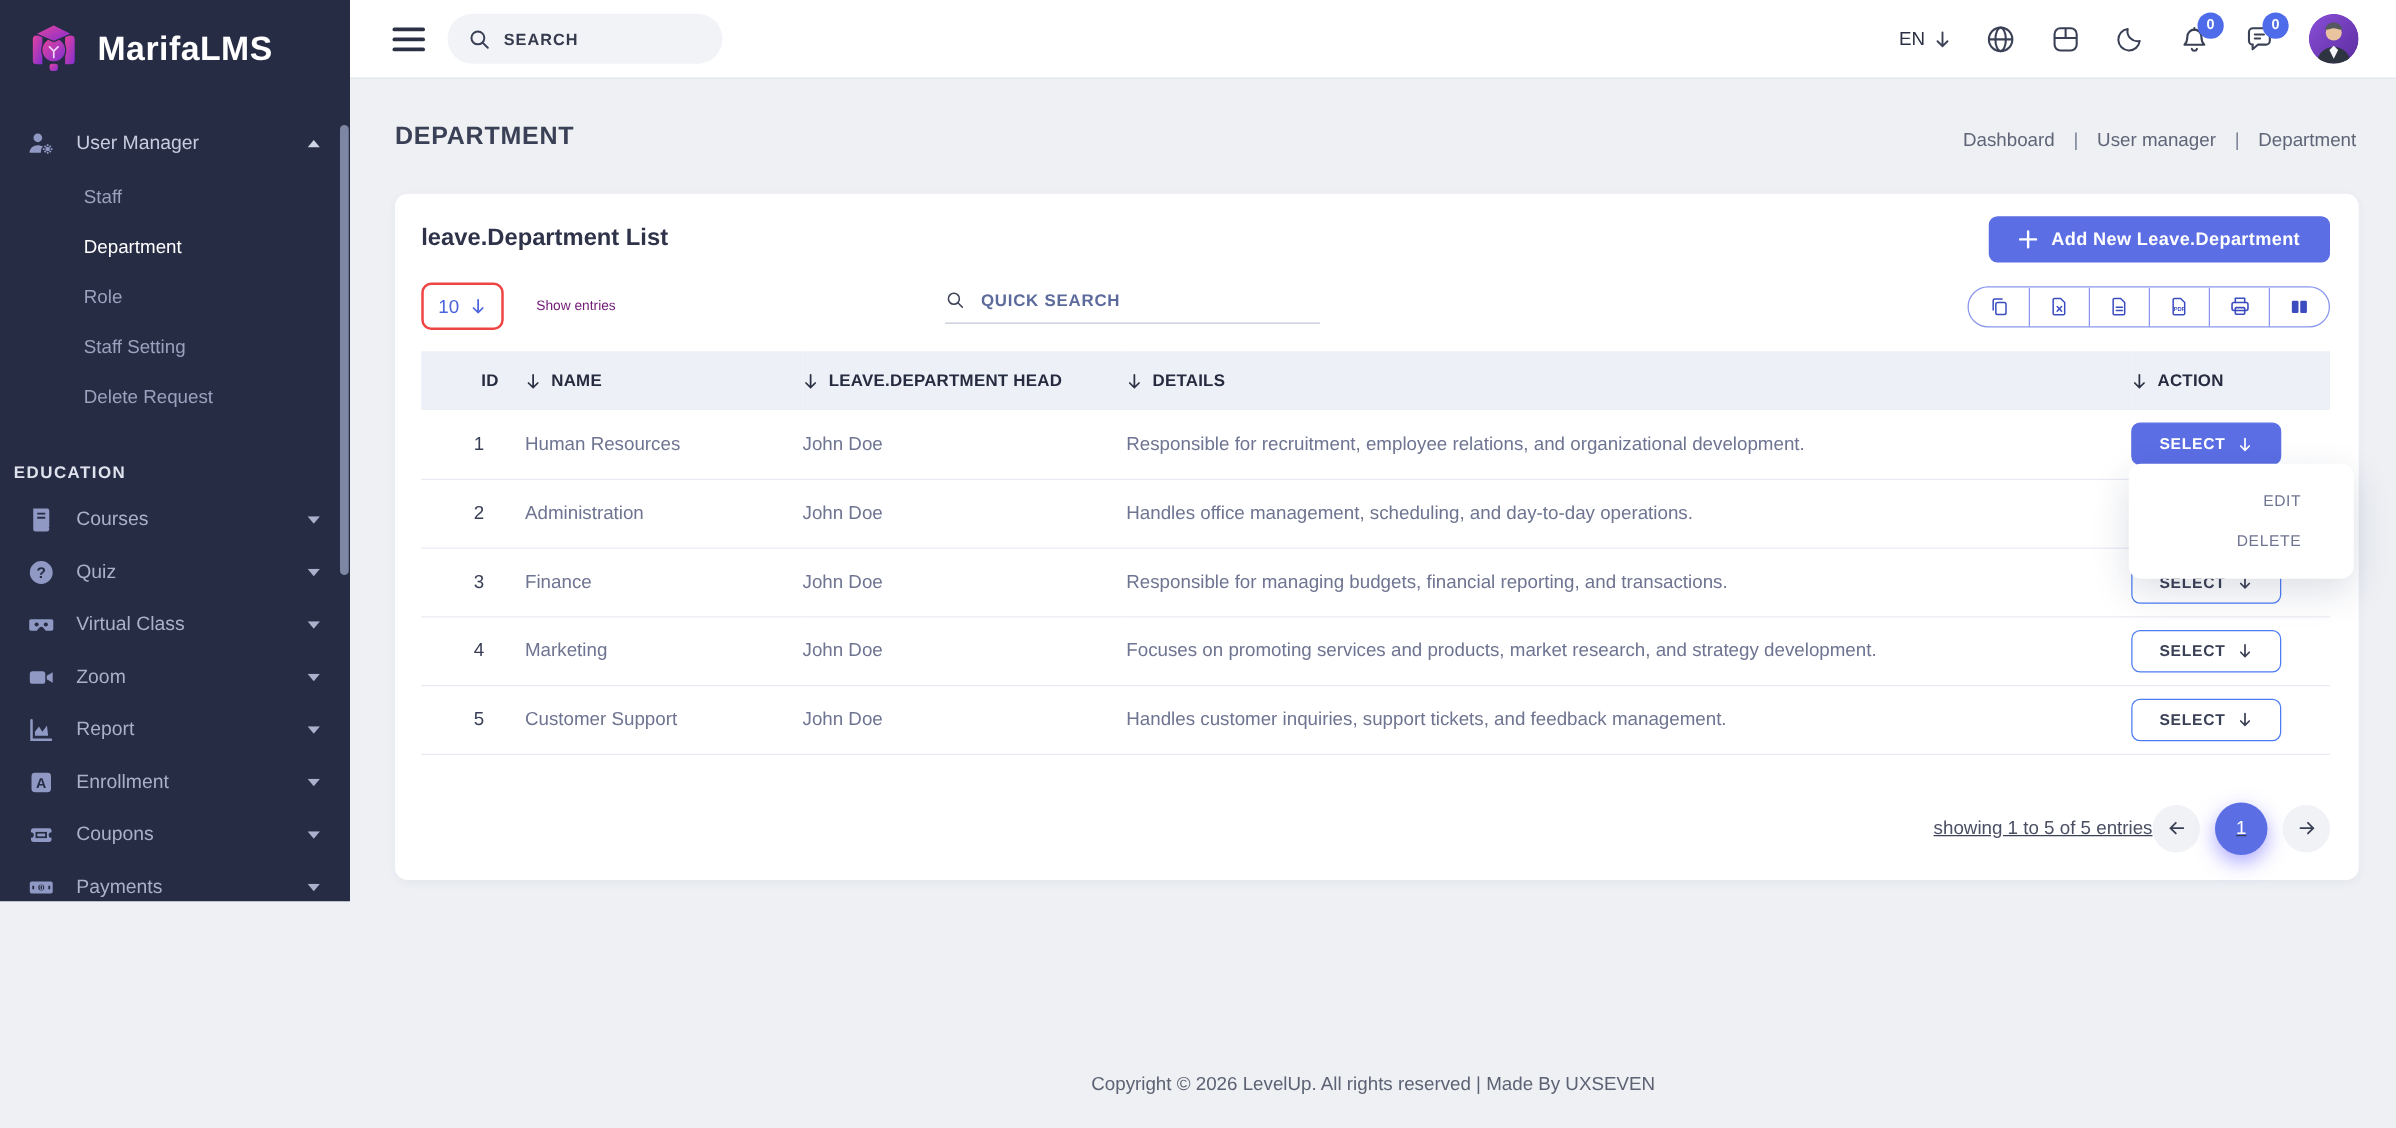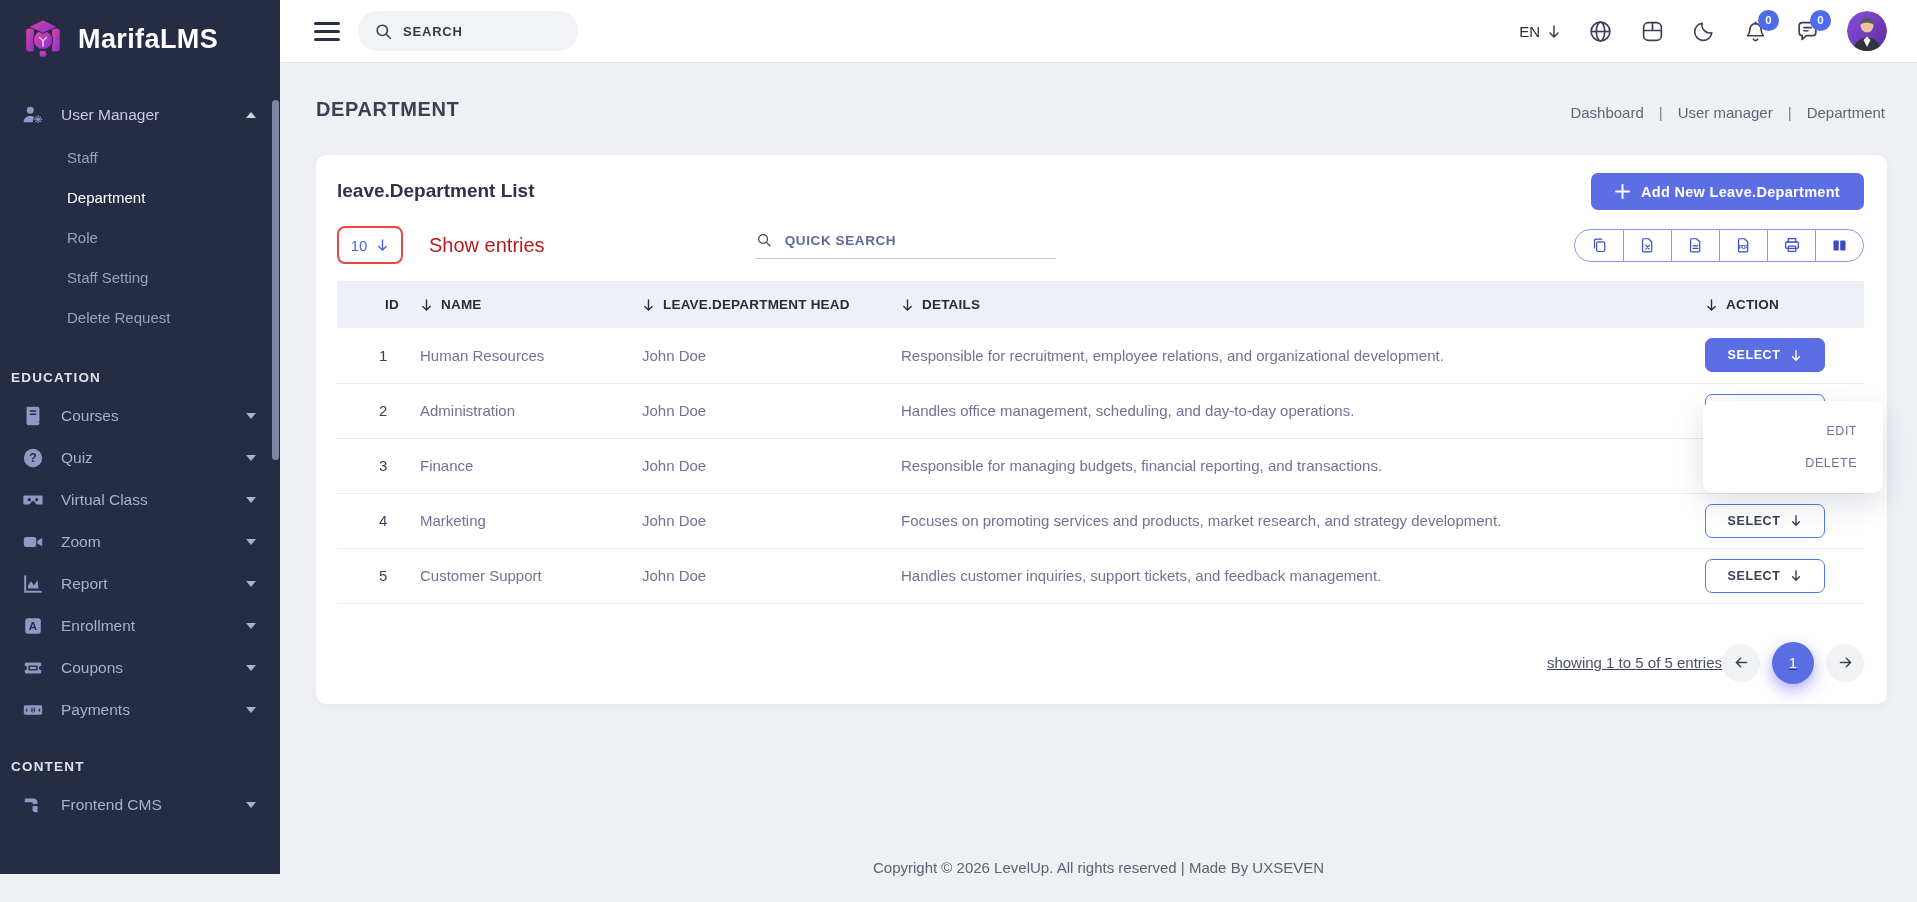--- a/index.html
+++ b/index.html
@@ -5,21 +5,21 @@
   * { box-sizing: border-box; margin: 0; padding: 0; }
   html,body { width:1917px; height:902px; overflow:hidden; }
   body {
     font-family: "Liberation Sans", sans-serif;
     background:#eef0f4;
     display:flex;
     color:#3a4055;
   }
   
   .sidebar {
-    width:280px; min-width:280px; height:874px;
+    width:280px; min-width:280px; height:721px;
     background:#262c44; position:relative; overflow:hidden;
     color:#9aa1bd;
   }
   .logo-row { display:flex; align-items:center; gap:12px; padding:16px 18px 10px 20px; }
   .logo-text { color:#ffffff; font-size:27px; font-weight:700; letter-spacing:.4px; }
   .nav { padding-top:22px; }
   .nav-item { display:flex; align-items:center; height:42px; padding:0 24px 0 22px; gap:17px; font-size:15.5px; cursor:pointer; color:#aab0c9; }
   .nav-item .nav-icon { width:22px; height:22px; color:#8f99c4; flex:none; }
   .caret { margin-left:auto; color:#aab1cc; flex:none; }
   .subnav { padding:2px 0 4px; }
@@ -52,39 +52,39 @@
 
   
   .card { background:#fff; border-radius:10px; margin:34px 30px 0 36px; padding:18px 23px 20px 21px; position:relative; box-shadow:0 2px 8px rgba(40,50,90,.05); }
   .card-head { display:flex; justify-content:space-between; align-items:flex-start; height:40px; }
   .card-title { font-size:19px; font-weight:700; color:#2f3349; padding-top:7px; }
   .add-btn { background:#5b6ee4; color:#fff; border:none; border-radius:7px; height:37px; padding:0 24px; font-family:inherit; font-size:14.5px; font-weight:700; letter-spacing:.3px; display:flex; align-items:center; gap:11px; cursor:pointer; }
 
   .controls { display:flex; align-items:center; justify-content:space-between; margin-top:12px; height:40px; }
   .left-controls { display:flex; align-items:center; gap:26px; width:230px; }
   .page-len { width:66px; height:38px; border:2px solid #ef4444; border-radius:8px; display:flex; align-items:center; justify-content:center; gap:9px; color:#4b64dd; font-size:15px; cursor:pointer; background:#fff; }
-  .show-entries { color:#b91c1c; font-size:20px; }
+  .show-entries { color:#701a75; font-size:11px; }
   .quick-search { display:flex; align-items:center; gap:13px; width:300px; border-bottom:1px solid #c3c7d8; padding-bottom:9px; margin-right:330px; }
   .quick-search input { border:none; outline:none; background:transparent; width:100%; font-family:inherit; font-size:13.5px; font-weight:700; letter-spacing:.6px; color:#5c6b9c; }
   .quick-search input::placeholder { color:#5c6b9c; }
   .export-group { display:flex; border:1px solid #8a96ee; border-radius:17px; overflow:hidden; height:33px; background:#fff; }
   .export-btn { width:48px; display:flex; align-items:center; justify-content:center; border-left:1px solid #8a96ee; cursor:pointer; color:#3b4cc0; }
   .export-btn:first-child { border-left:none; }
 
   table.dept { width:100%; border-collapse:collapse; margin-top:16px; }
   table.dept th { background:#edf0f6; height:47px; text-align:left; font-size:13.5px; font-weight:700; color:#272b40; letter-spacing:.2px; padding:0; cursor:pointer; }
   table.dept th .th-inner { display:flex; align-items:center; gap:8px; }
   table.dept th.col-id .th-inner { padding-left:48px; }
   table.dept td { height:55px; border-bottom:1px solid #e9ebf2; font-size:15px; color:#6e7491; padding:0; }
   table.dept td.cell-id { color:#383e57; padding-left:42px; }
   .select-btn { width:120px; height:34px; border-radius:7px; font-family:inherit; font-size:12.5px; font-weight:700; letter-spacing:.6px; display:inline-flex; align-items:center; justify-content:center; gap:10px; cursor:pointer; }
   .select-btn.filled { background:#5b6ee4; border:1px solid #5b6ee4; color:#fff; }
   .select-btn.outline { background:#fff; border:1.5px solid #4c7bf4; color:#3a4055; }
 
-  .dropdown { position:absolute; top:246px; right:4px; width:180px; background:#fff; border-radius:10px; box-shadow:0 10px 30px rgba(30,40,80,.15); padding:14px 0; z-index:5; }
+  .dropdown { position:absolute; top:216px; right:4px; width:180px; background:#fff; border-radius:10px; box-shadow:0 10px 30px rgba(30,40,80,.15); padding:14px 16px; z-index:5; }
   .dropdown-item { height:32px; line-height:32px; text-align:right; padding-right:26px; font-size:12.5px; letter-spacing:.5px; color:#6e7491; cursor:pointer; }
 
   .summary-row { display:flex; justify-content:flex-end; align-items:center; margin-top:38px; padding-left:14px;text-decoration:underline; }
   .summary-text { font-size:15px; color:#4a4f63; }
   .pager { display:flex; align-items:center; gap:12px; }
   .page-circle { width:38px; height:38px; border-radius:50%; background:#f1f2f6; display:flex; align-items:center; justify-content:center; color:#3a4055; cursor:pointer; }
   .page-circle.active { width:42px; height:42px; background:#5b6ee4; color:#fff; font-size:15px; box-shadow:0 6px 16px rgba(108,99,255,.55); }
 
   .footer { margin-top:auto; text-align:center; padding:20px 0 26px; font-size:15px; color:#5c6273; }
 </style>

